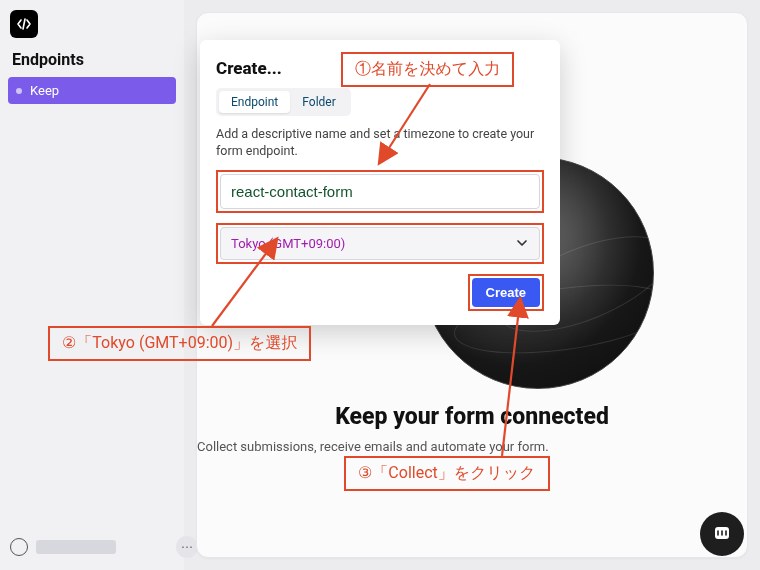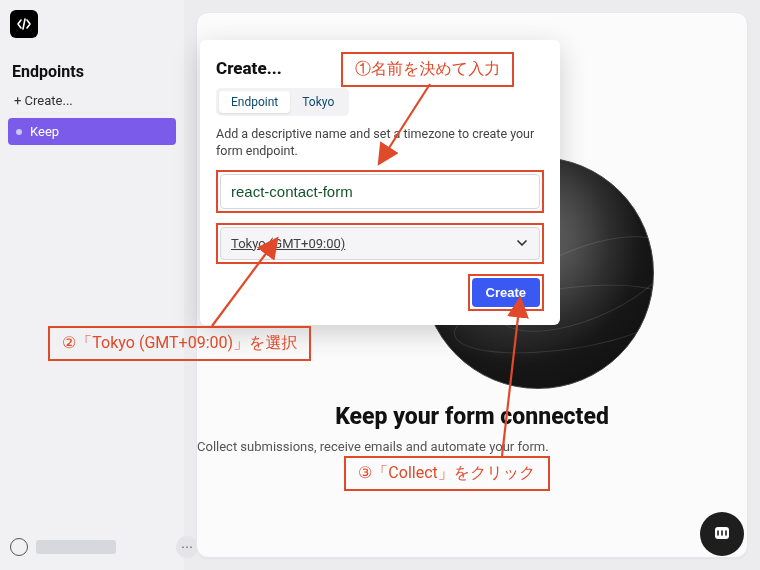--- a/index.html
+++ b/index.html
@@ -2,21 +2,21 @@
 <html><head>
   <meta charset="utf-8">
   <style>
     * { box-sizing: border-box; margin: 0; padding: 0; }
     html, body { width: 760px; height: 570px; overflow: hidden; font-family: -apple-system, BlinkMacSystemFont, "Segoe UI", Roboto, sans-serif; }
     body { background: linear-gradient(#ececef, #ececef); position: relative; }
 
     
     .sidebar { position: absolute; left: 0; top: 0; width: 184px; height: 100%; background: #f1f1f3; padding: 10px 8px; }
     .logo { width: 28px; height: 28px; background: #000; border-radius: 6px; display: flex; align-items: center; justify-content: center; margin-left: 2px; }
-    .sidebar h2 { font-size: 16px; font-weight: 700; color: #111; margin: 24px 0 8px 4px; }
+    .sidebar h2 { font-size: 16px; font-weight: 700; color: #111; margin: 12px 0 8px 4px; }
     .create-row { font-size: 13px; color: #333; padding: 4px 6px; }
     .nav-item { font-size: 13px; color: #fff; background: #7a5bea; border-radius: 4px; padding: 6px 8px; margin-top: 6px; display: flex; align-items: center; gap: 8px; }
     .nav-dot { width: 6px; height: 6px; background: #cfc4f7; border-radius: 50%; }
     .sidebar-bottom { position: absolute; left: 10px; bottom: 12px; display: flex; align-items: center; gap: 8px; }
     .smiley { width: 18px; height: 18px; border: 1.5px solid #555; border-radius: 50%; position: relative; }
     .userblob { width: 80px; height: 14px; background: #d7d7de; border-radius: 3px; }
     .more { width: 22px; height: 22px; background: #e4e4e9; border-radius: 50%; margin-left: 52px; display:flex; align-items:center; justify-content:center; font-size:12px; color:#666; }
 
     
     .page-card { position: absolute; left: 196px; top: 12px; width: 552px; height: 546px; background: #fbfbfc; border: 1px solid #e6e6eb; border-radius: 12px; box-shadow: 0 1px 2px rgba(0,0,0,0.04); }
@@ -33,21 +33,21 @@
 
     
     .modal { position: absolute; left: 200px; top: 40px; width: 360px; background: #fff; border-radius: 6px; box-shadow: 0 8px 28px rgba(0,0,0,0.18); padding: 18px 16px 14px; }
     .modal h3 { font-size: 17px; font-weight: 800; color: #111; margin-bottom: 10px; }
     .tabs { display: inline-flex; background: #f2f2f5; border-radius: 5px; padding: 3px; margin-bottom: 10px; }
     .tab { padding: 4px 12px; font-size: 12px; color: #0c4a6e; border-radius: 4px; cursor: pointer; }
     .tab.active { background: #fff; box-shadow: 0 1px 2px rgba(0,0,0,0.1); }
     .help { font-size: 12.5px; color: #444; line-height: 1.35; margin-bottom: 10px; }
     .field-wrap { border: 2px solid #e04a2a; padding: 2px; margin-bottom: 10px; }
     .input { width: 100%; border: 1px solid #d6d6dc; border-radius: 4px; padding: 8px 10px; font-size: 15px; color: #14532d; background:#fff; }
-    .select { width: 100%; border: 1px solid #d6d6dc; border-radius: 4px; padding: 8px 10px; font-size: 13px; color: #404040; background:#f5f5f7; display:flex; justify-content:space-between; align-items:center;text-decoration:underline; }
+    .select { width: 100%; border: 1px solid #d6d6dc; border-radius: 4px; padding: 8px 10px; font-size: 13px; color: #a21caf; background:#f5f5f7; display:flex; justify-content:space-between; align-items:center; }
     .create-wrap { display:flex; justify-content:flex-end;align-items:center; }
     .create-outline { border: 2.5px solid #e04a2a; padding: 2px; display:inline-block; }
     .create-btn { background: #3959f2; color: #fff; border: none; border-radius: 4px; font-size: 13px; font-weight: 600; padding: 7px 14px; cursor: pointer; }
 
     
     .anno { position: absolute; border: 2px solid #e04a2a; font-size: 16px; color: #e04a2a; padding: 5px 12px; background: transparent; white-space: nowrap; }
     svg.arrows { position:absolute; left:0; top:0; width:760px; height:570px; pointer-events:none; }
 
     
     .chat { position: absolute; right: 16px; bottom: 14px; width: 44px; height: 44px; background: #1e1e1e; border-radius: 50%; display:flex; align-items:center; justify-content:center; }
@@ -55,21 +55,20 @@
 </head>
 <body>
 
 <div class="sidebar">
   <div class="logo">
     <svg width="16" height="16" viewBox="0 0 16 16">
       <path d="M5 4 L2 8 L5 12 M11 4 L14 8 L11 12 M9 3 L7 13" stroke="#fff" stroke-width="1.6" fill="none" stroke-linecap="round" stroke-linejoin="round"></path>
     </svg>
   </div>
   <h2>Endpoints</h2>
-  <div class="create-row">+ Create...</div>
   <div class="nav-item">
     <span class="nav-dot"></span>
     <span>Keep</span>
   </div>
   <div class="sidebar-bottom">
     <span class="smiley"></span>
     <span class="userblob"></span>
     <span class="more">⋯</span>
   </div>
 </div>
@@ -79,21 +78,21 @@
     <div class="sphere"></div>
     <div class="page-title">Keep your form connected</div>
     <div class="page-sub">Collect submissions, receive emails and automate your form.</div>
   </div>
 </div>
 
 <div class="modal">
   <h3>Create...</h3>
   <div class="tabs">
     <div class="tab active">Endpoint</div>
-    <div class="tab">Tokyo</div>
+    <div class="tab">Folder</div>
   </div>
   <div class="help">Add a descriptive name and set a timezone to create your form endpoint.</div>
   <div class="field-wrap">
     <input class="input" value="react-contact-form" style="">
   </div>
   <div class="field-wrap">
     <div class="select">
       <span>Tokyo (GMT+09:00)</span>
       <svg width="14" height="14" viewBox="0 0 14 14">
         <path d="M3 5 L7 9 L11 5" stroke="#333" stroke-width="1.7" fill="none" stroke-linecap="round" stroke-linejoin="round"></path>

